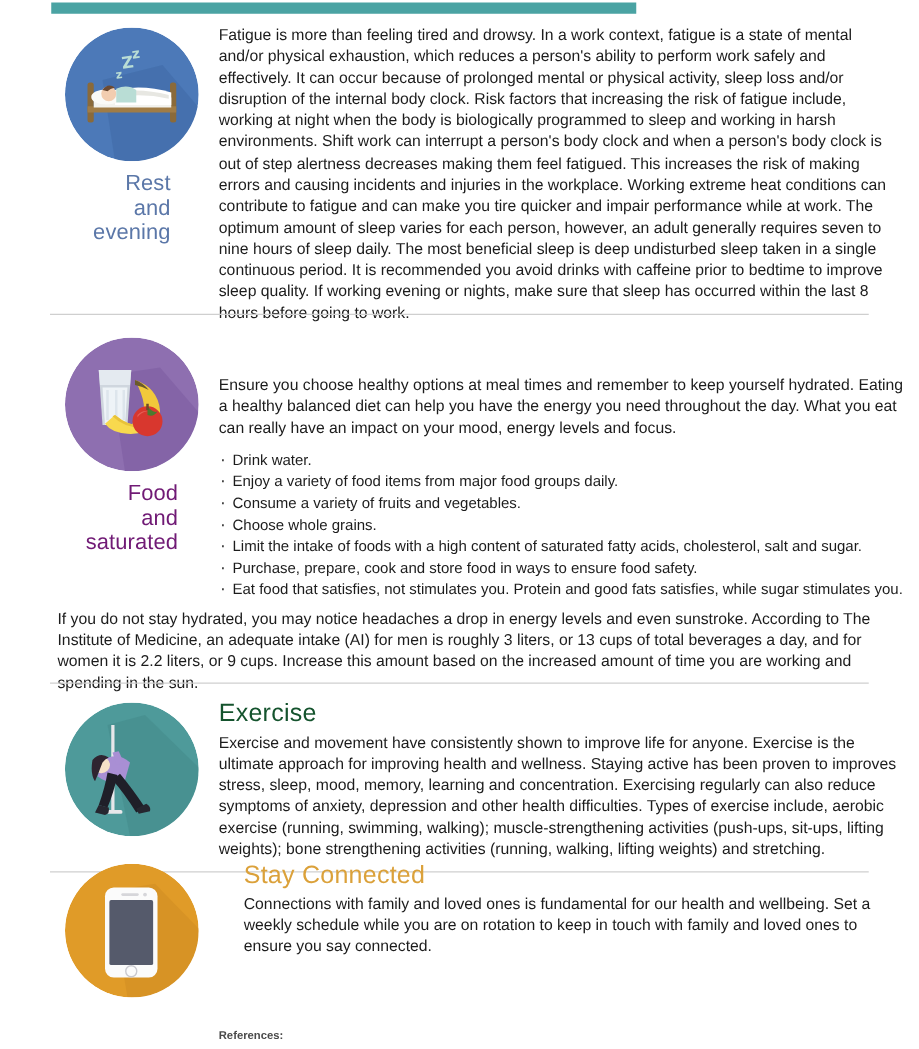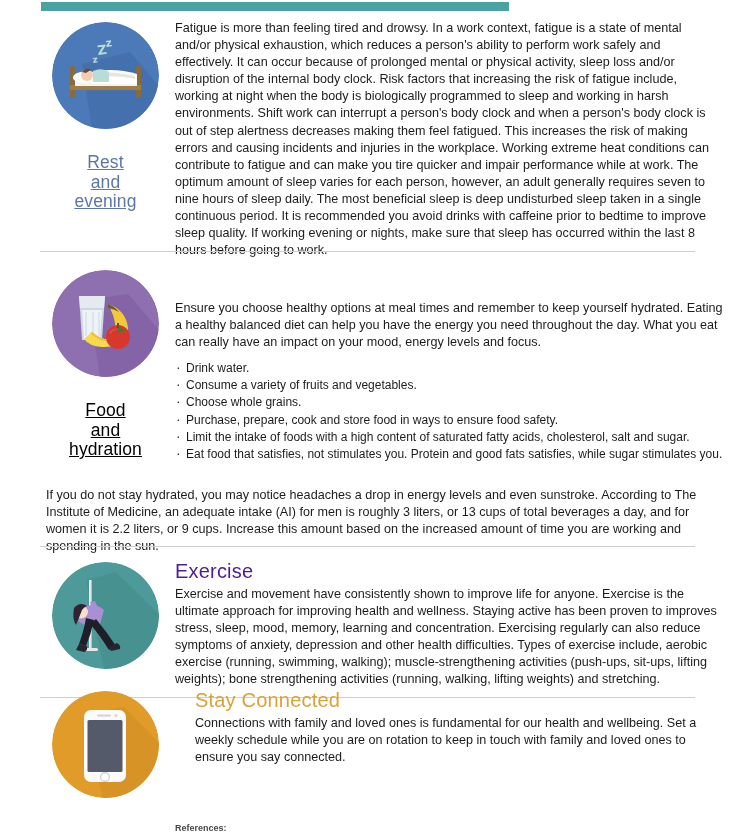--- a/index.html
+++ b/index.html
@@ -34,27 +34,26 @@
     align-items:center;
     padding-top:4px;
   }
   .badge{
     width:107px;height:107px;border-radius:50%;
     position:relative;overflow:hidden;
     flex:0 0 auto;
   }
   .badge svg{position:absolute;left:0;top:0;}
   .iconlabel{
-    margin-top:24px;
+    margin-top:8px;
     font-size:17.5px;
     line-height:19.5px;
-    text-align:center;
+    text-align:right;
     font-weight:400;
     letter-spacing:.1px;
-    text-decoration:underline;
   }
   .body{
     flex:1 1 auto;
     padding-left:4px;
     padding-top:2px;
   }
   .para{
     font-size:12.6px;
     line-height:17.1px;
     margin:0 0 9px 0;
@@ -169,34 +168,35 @@
 
           <path d="M40 62 q14 12 30 7 q-6 9 -20 8 q-13 -1 -18 -8 z" fill="#f8d94e"></path>
           <path d="M40 62 q14 12 30 7 q-3 2 -6 3 q-16 1 -26 -9 z" fill="#e8c23a"></path>
 
           <circle cx="66" cy="67" r="12" fill="#d8372e"></circle>
           <path d="M66 55 q5 6 8 4 q-3 5 -8 3 z" fill="#4b7a2e"></path>
           <rect x="65" y="53" width="2" height="5" fill="#6b4a2a"></rect>
           <path d="M58 62 q4 -4 8 -3 q-6 1 -8 5 z" fill="#e9695f" opacity=".8"></path>
         </svg>
       </div>
-      <div class="iconlabel" style="color:#000000;">
+      <div class="iconlabel" style="color:#701a75;">
         <div>Food</div>
         <div>and</div>
-        <div>hydration</div>
+        <div>saturated</div>
       </div>
     </div>
     <div class="body" style="padding-right:4px;margin-top:32px;">
       <p class="para">Ensure you choose healthy options at meal times and remember to keep yourself hydrated. Eating a healthy balanced diet can help you have the energy you need throughout the day. What you eat can really have an impact on your mood, energy levels and focus.</p>
       <ul class="bullets">
         <li>Drink water.</li>
+        <li>Enjoy a variety of food items from major food groups daily.</li>
         <li>Consume a variety of fruits and vegetables.</li>
         <li>Choose whole grains.</li>
+        <li>Limit the intake of foods with a high content of saturated fatty acids, cholesterol, salt and sugar.</li>
         <li>Purchase, prepare, cook and store food in ways to ensure food safety.</li>
-        <li>Limit the intake of foods with a high content of saturated fatty acids, cholesterol, salt and sugar.</li>
         <li>Eat food that satisfies, not stimulates you. Protein and good fats satisfies, while sugar stimulates you.</li>
       </ul>
     </div>
   </div>
 
   <div class="fullwidth-note" style="position:absolute;left:0;top:487px;width:735px;">
     <p class="para">If you do not stay hydrated, you may notice headaches a drop in energy levels and even sunstroke. According to The Institute of Medicine, an adequate intake (AI) for men is roughly 3 liters, or 13 cups of total beverages a day, and for women it is 2.2 liters, or 9 cups. Increase this amount based on the increased amount of time you are working and spending in the sun.</p>
   </div>
 
   <div class="divider" style="position:absolute;left:40px;top:546px;width:655px;"></div>
@@ -220,21 +220,21 @@
 
           <path d="M44 57 q10 12 20 27 l-7 4 q-10 -16 -19 -26 z" fill="#1f1f28"></path>
           <path d="M42 58 q-3 14 -8 26 l-7 -2 q5 -14 7 -26 z" fill="#1f1f28"></path>
 
           <path d="M57 85 l8 -4 q4 2 3 6 l-9 2 z" fill="#26262f"></path>
           <path d="M27 82 l8 2 q1 5 -3 6 l-8 -2 z" fill="#26262f"></path>
         </svg>
       </div>
     </div>
     <div class="body" style="padding-right:8px;">
-      <h2 class="heading" style="color:#4c1d95;">Exercise</h2>
+      <h2 class="heading" style="color:#14532d;">Exercise</h2>
       <p class="para">Exercise and movement have consistently shown to improve life for anyone. Exercise is the ultimate approach for improving health and wellness. Staying active has been proven to improves stress, sleep, mood, memory, learning and concentration. Exercising regularly can also reduce symptoms of anxiety, depression and other health difficulties. Types of exercise include, aerobic exercise (running, swimming, walking); muscle-strengthening activities (push-ups, sit-ups, lifting weights); bone strengthening activities (running, walking, lifting weights) and stretching.</p>
     </div>
   </div>
 
   <div class="divider" style="position:absolute;left:40px;top:697px;width:655px;"></div>
 
   <div class="section" style="position:absolute;left:0;top:687px;gap:20px;">
     <div class="iconcol">
       <div class="badge">
         <svg width="107" height="107" viewBox="0 0 107 107">

